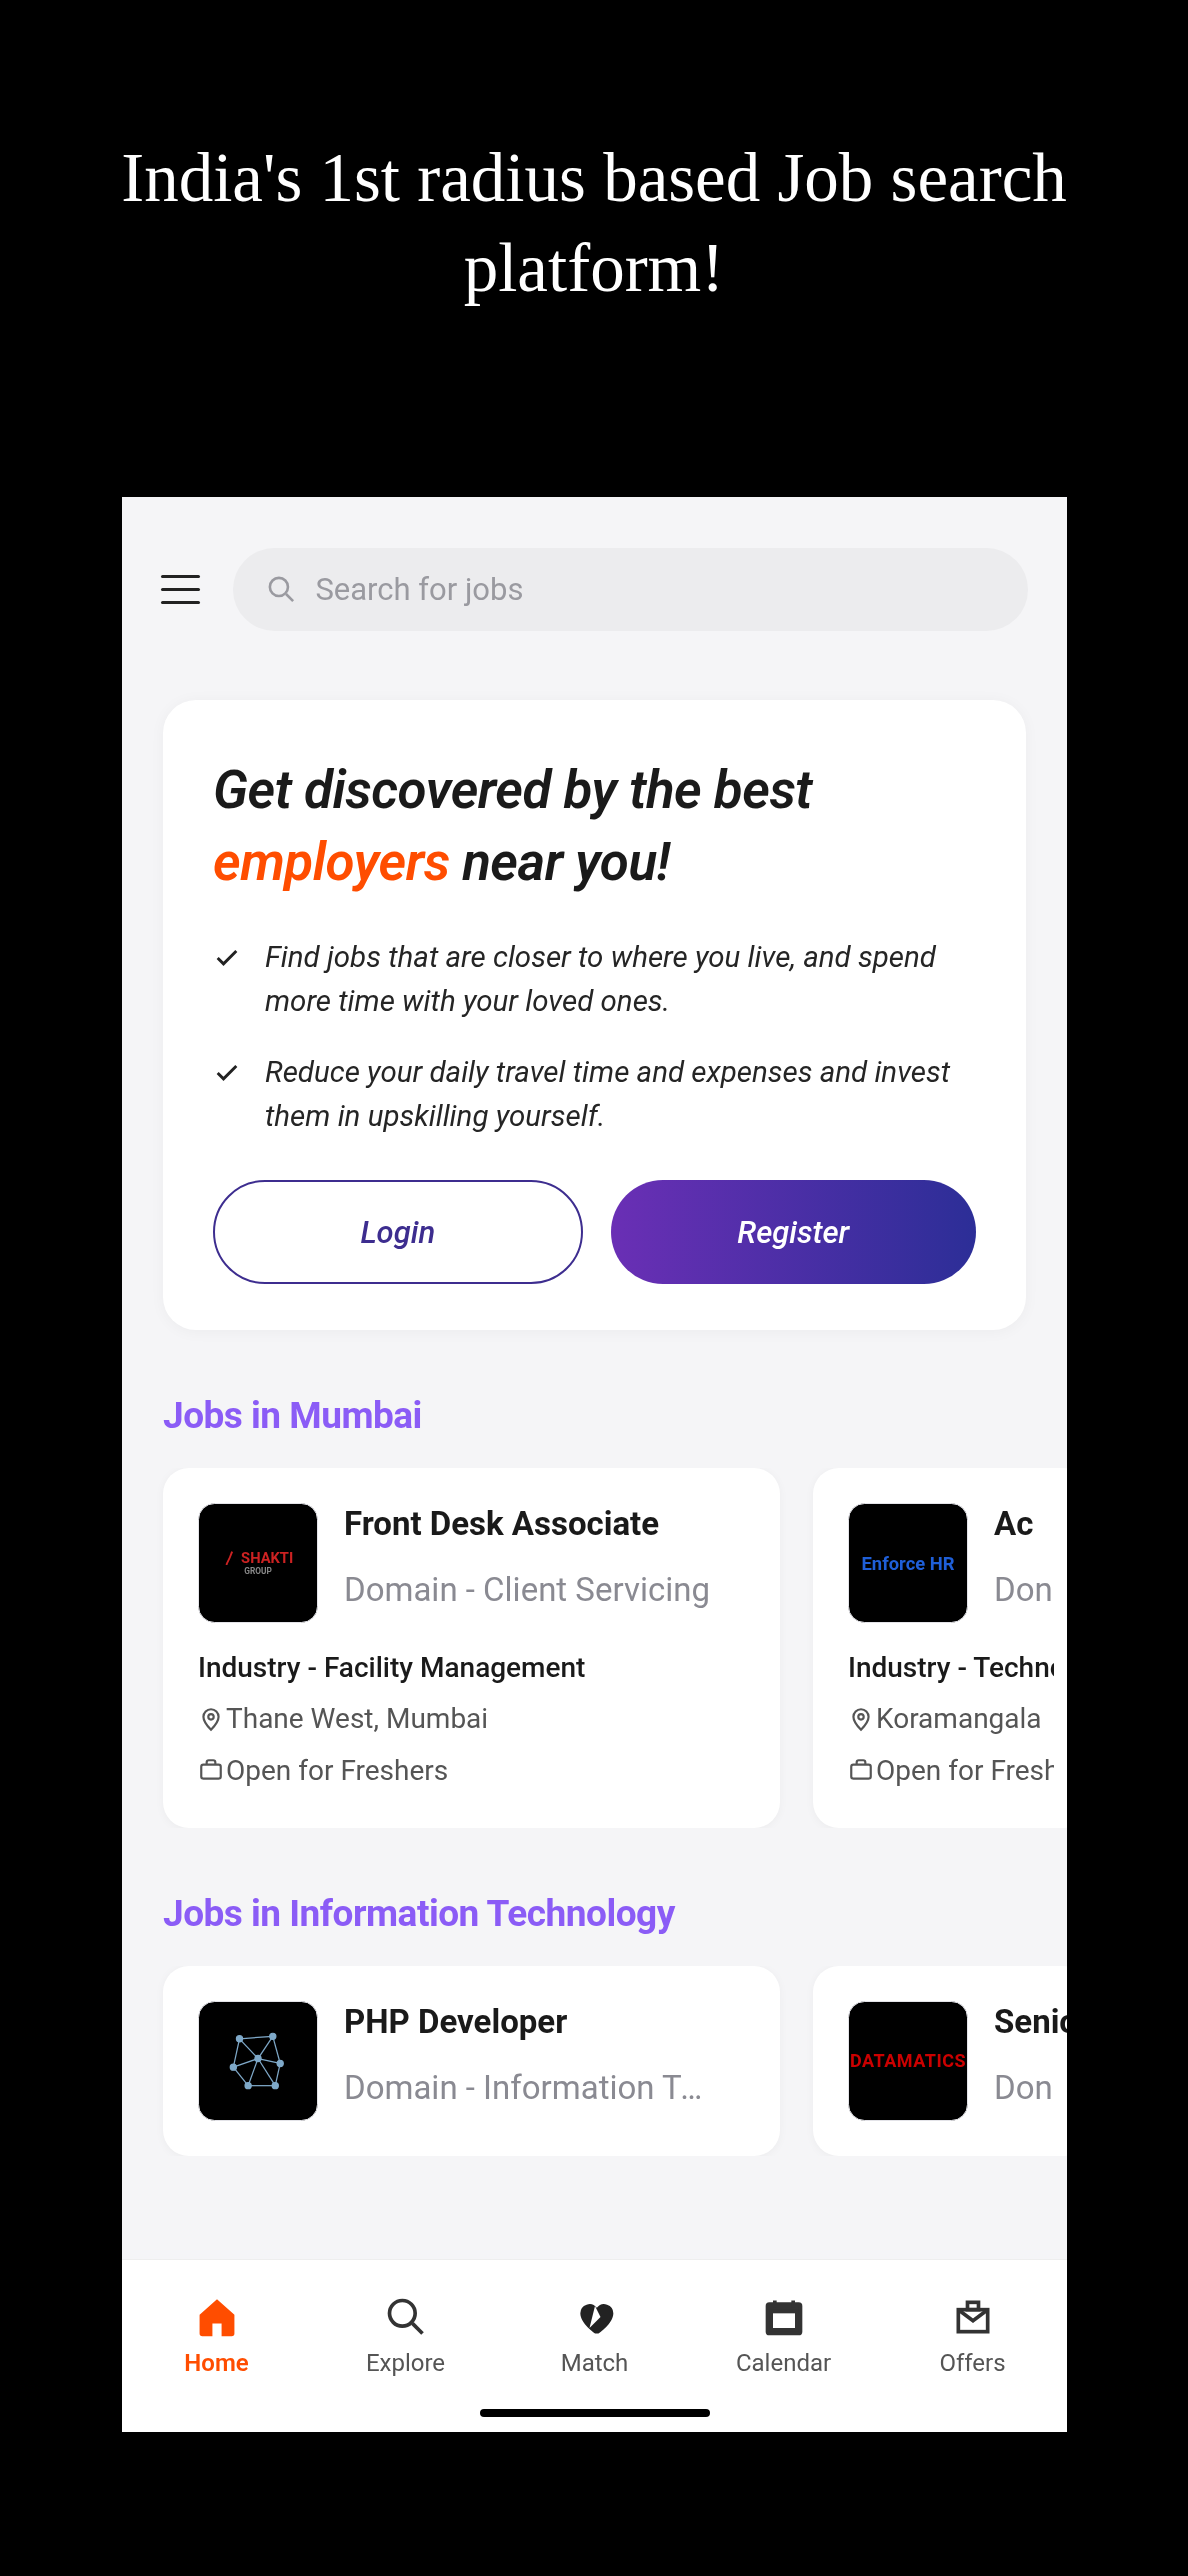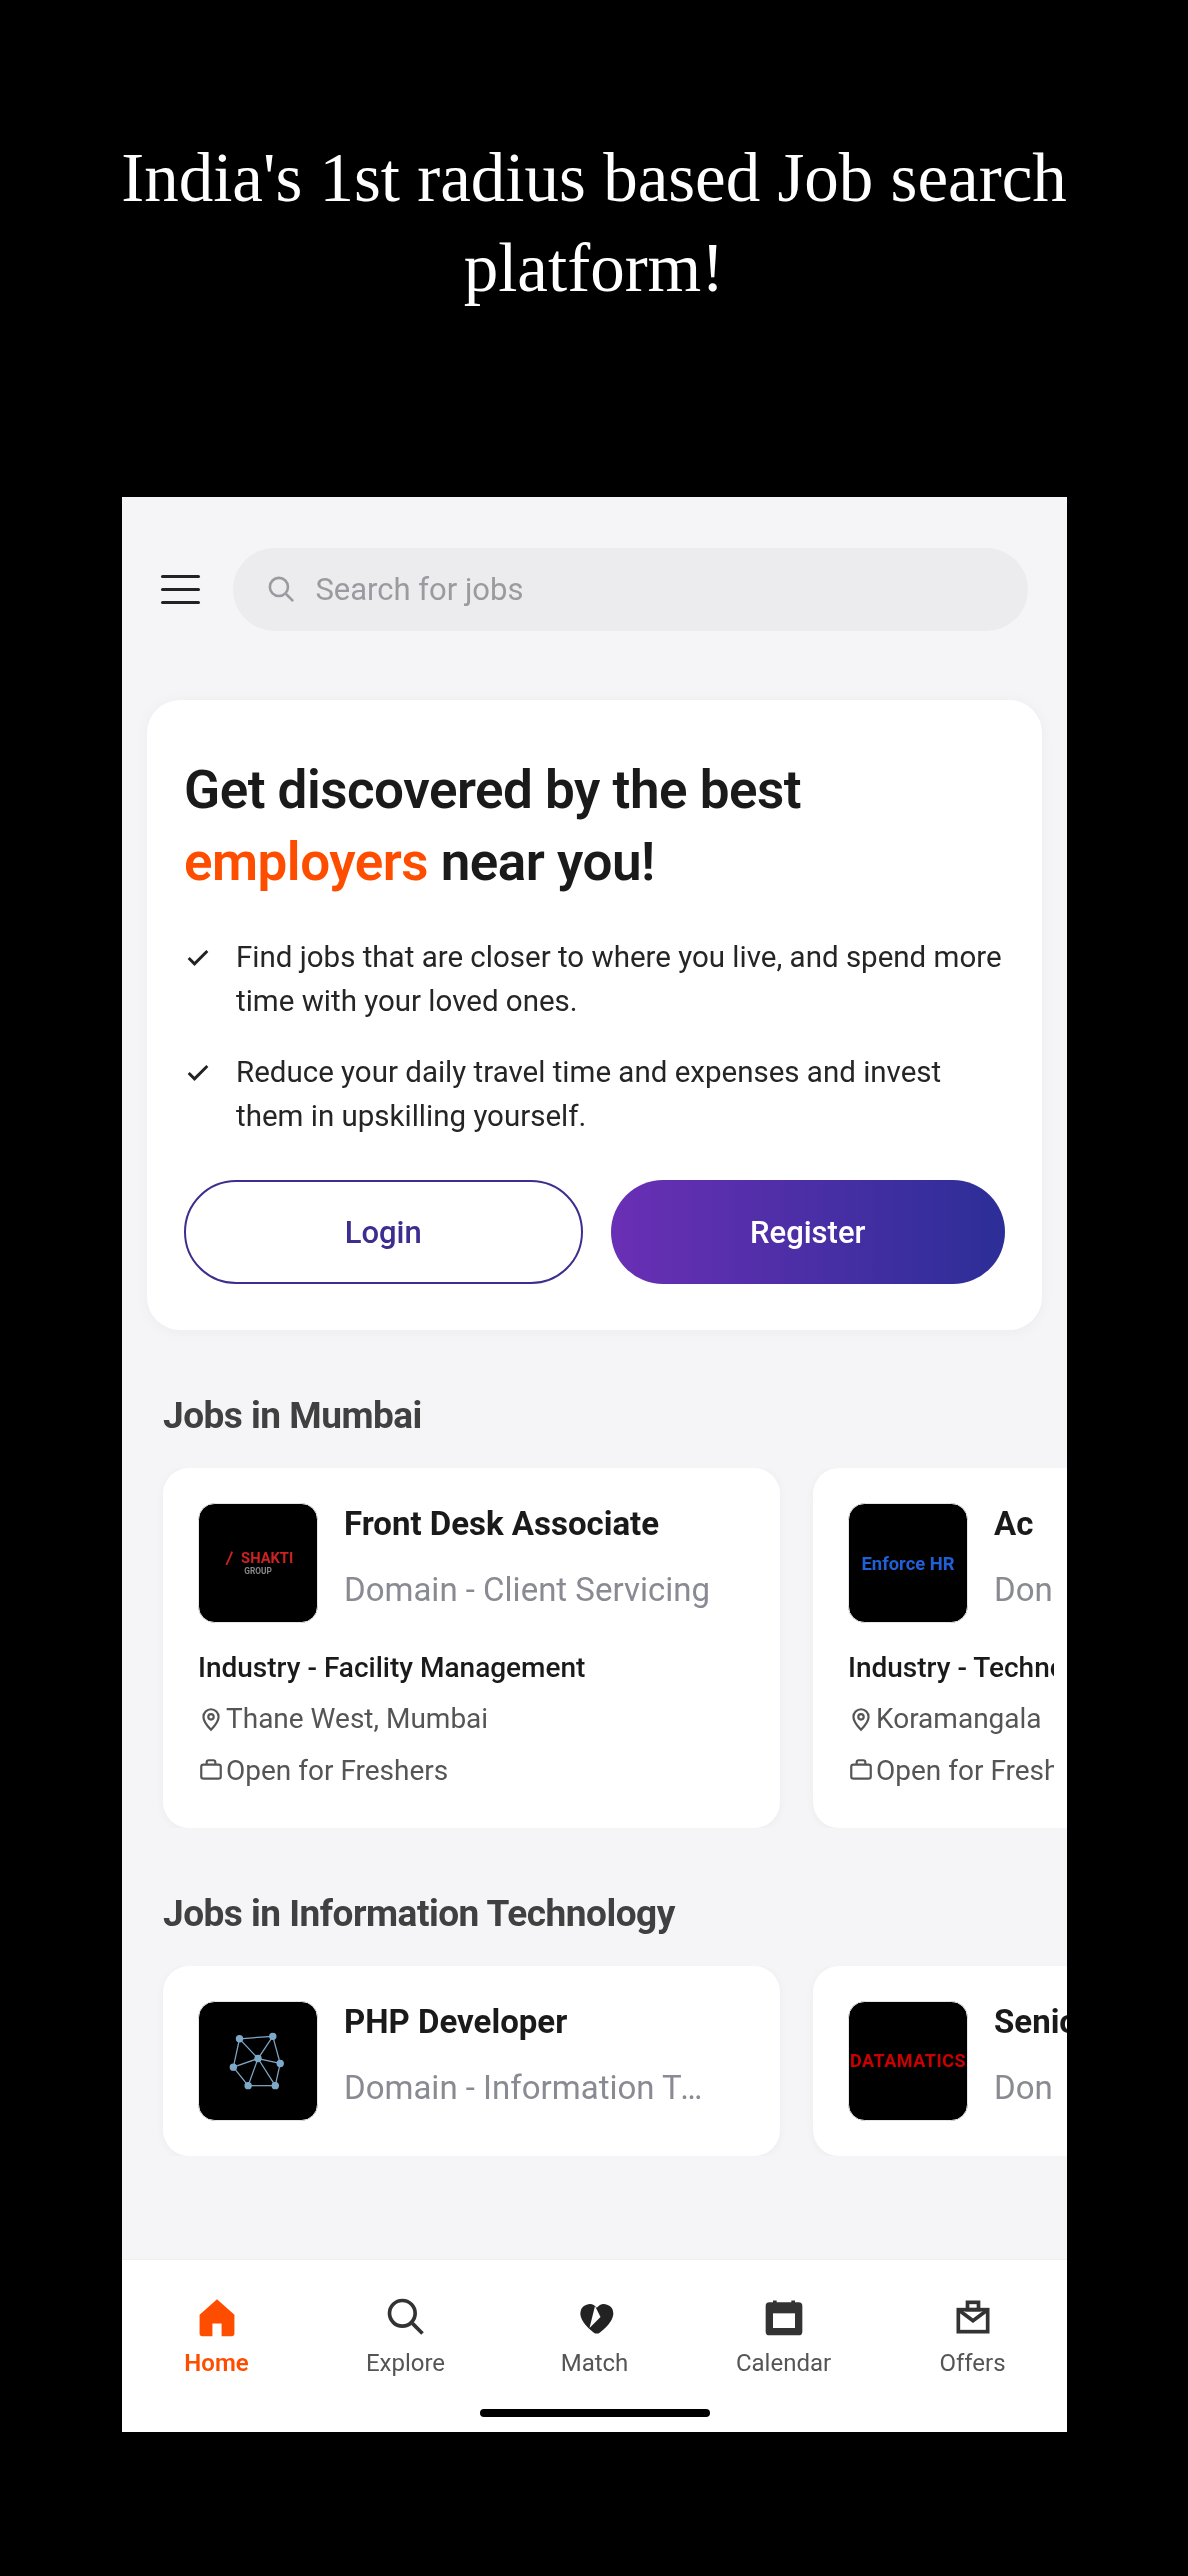--- a/index.html
+++ b/index.html
@@ -52,25 +52,26 @@
     gap: 18.4px;
   }
   .search-pill svg { width: 31px; height: 31px; stroke: #9a9aa0; }
   .search-pill .ph {
     color: #9a9aa0;
     font-size: 31px;
   }
 
   
   .hero {
-    margin: 41px 25px 0;
+    margin: 41px 41px 0;
     background: #fff;
     border-radius: 33px;
-    padding: 55px 37px 46px;
+    padding: 55px 50px 46px;
     box-shadow: 0 1.8px 14.7px rgba(0,0,0,0.04);
+    font-style: italic;
   }
   .hero h1 {
     font-size: 53px;
     font-weight: 600;
     line-height: 1.35;
     color: #1a1a1a;
     letter-spacing: -0.5px;
   }
   .hero h1 .em { color: #ff4d00; }
   .bullets { margin-top: 37px; }
@@ -109,21 +110,21 @@
   .btn-fill {
     background: linear-gradient(90deg, #6a2fb5 0%, #2c2e97 100%);
     color: #fff;
     border: none;
   }
 
   
   .sec-h {
     font-size: 37px;
     font-weight: 700;
-    color: #404040;
+    color: #8b5cf6;
     margin: 64px 41px 31px;
     letter-spacing: -0.5px;
   }
 
   
   .hrow {
     display: flex;
     gap: 33px;
     padding-left: 41px;
     overflow: hidden;

